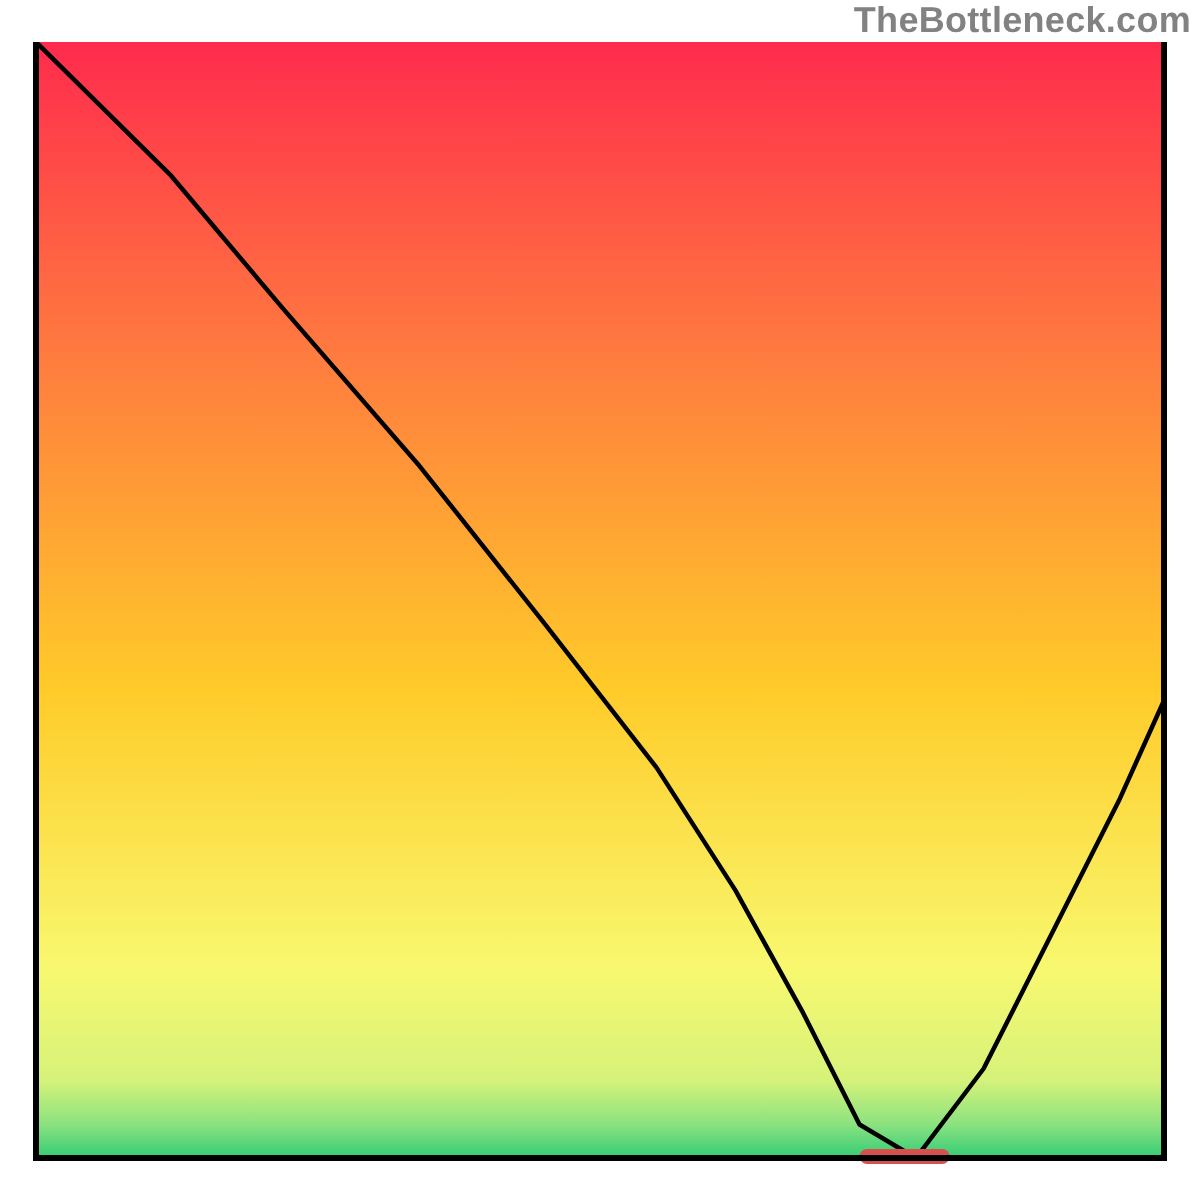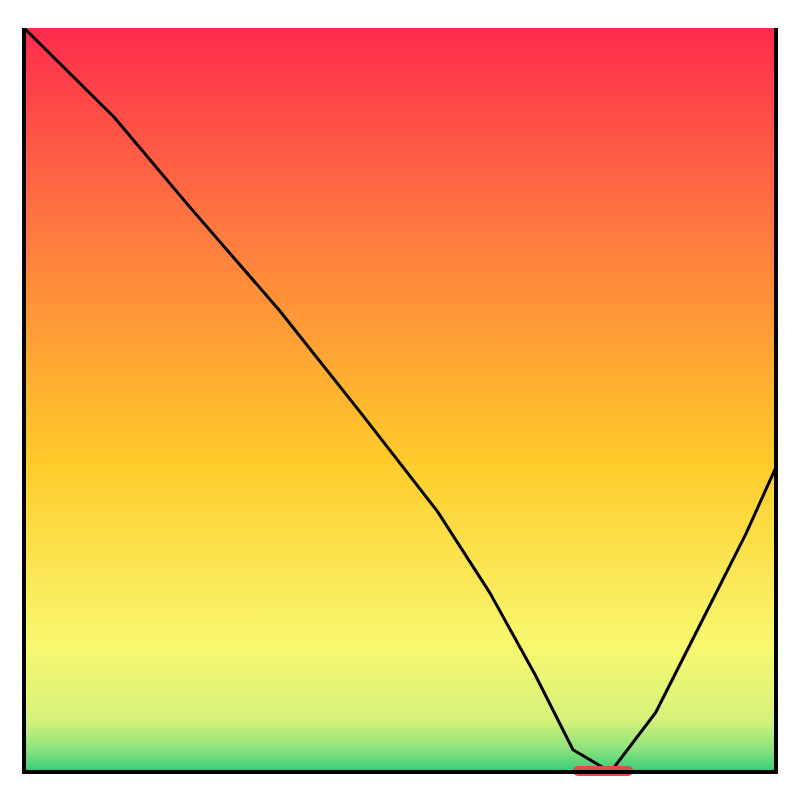--- a/index.html
+++ b/index.html
@@ -57,13 +57,14 @@
 
     <rect id="plot-bg" fill="url(#bg-grad)" x="24" y="28" width="752" height="744"></rect>
 
     <path id="curve" fill="none" stroke-width="3" stroke-linejoin="round" clip-path="url(#plot-clip)" d="M 24.0 28.0 L 114.2 117.3 L 189.4 206.6 L 279.7 310.7 L 362.4 414.9 L 437.6 511.6 L 490.2 593.4 L 535.4 675.3 L 573.0 749.7 L 610.6 772.0 L 655.7 712.5 L 700.8 623.2 L 745.9 533.9 L 776.0 467.0" stroke="#000000"></path>
 
     <rect id="marker" rx="5" ry="5" height="10" x="572.96" width="60.15999999999997" y="766" fill="#d6504e"></rect>
 
     <path id="frame" fill="none" stroke-width="4" stroke="#000000" d="M 24 28 L 24 772 L 776 772 L 776 28"></path>
   </svg>
 
+  <div class="watermark">TheBottleneck.com</div>
 </div>
 
 </body></html>

